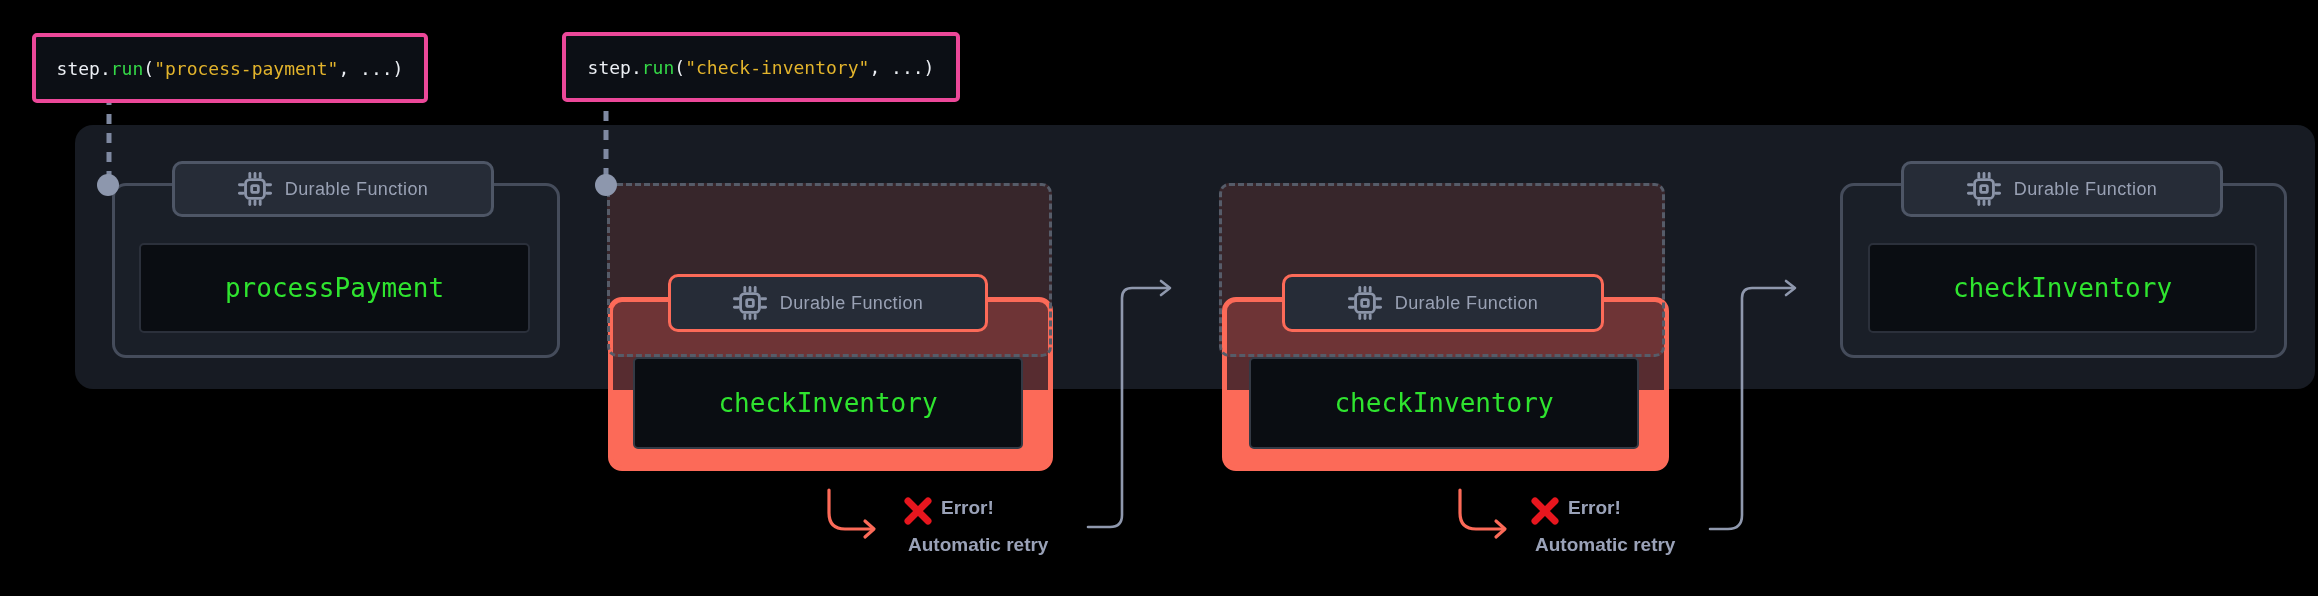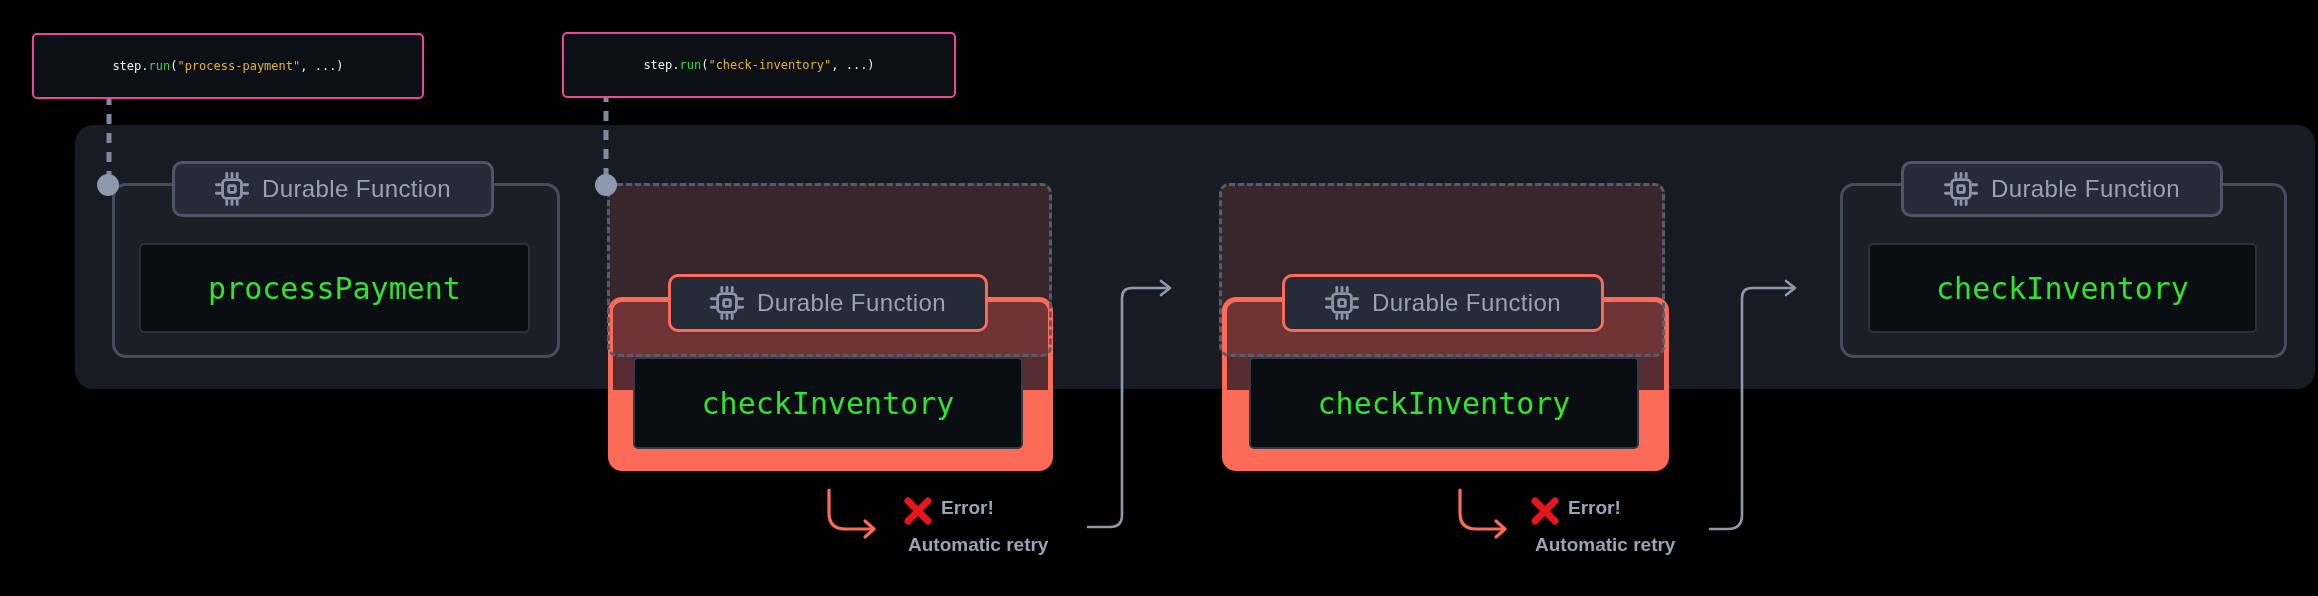--- a/index.html
+++ b/index.html
@@ -3,40 +3,40 @@
 <meta charset="utf-8">
 <style>
   html,body{margin:0;padding:0;background:#000;}
   .canvas{position:relative;width:2318px;height:596px;background:#000;overflow:hidden;
           font-family:"Liberation Sans",sans-serif;}
   .abs{position:absolute;}
 
   .container{left:75px;top:125px;width:2240px;height:264px;background:#171b23;border-radius:18px;z-index:1;}
 
   
-  .code-chip{height:62px;background:#0c0f15;border:2px solid #ec4899;border-radius:5px;
+  .code-chip{height:62px;background:#0c0f15;border:4px solid #ec4899;border-radius:5px;
              display:flex;align-items:center;justify-content:center;z-index:9;
-             font-family:"DejaVu Sans Mono",monospace;font-size:12px;white-space:pre;}
+             font-family:"DejaVu Sans Mono",monospace;font-size:18px;white-space:pre;}
   .tk-white{color:#eceff4;}
   .tk-green{color:#35d847;}
   .tk-gold{color:#e3b42c;}
 
   
   .dropline{z-index:8;}
   .dot{width:22px;height:22px;border-radius:50%;background:#8d97ad;z-index:10;}
 
   
   .card{border:3px solid #454c5b;border-radius:14px;background:#1a1f28;z-index:2;}
   .badge{background:#262c37;border:3px solid #4e5666;border-radius:10px;z-index:5;
          display:flex;align-items:center;justify-content:center;gap:13px;}
   .badge.err{border-color:#fc6a58;}
-  .badge-label{color:#99a1b4;font-size:24px;letter-spacing:.4px;}
+  .badge-label{color:#99a1b4;font-size:18px;letter-spacing:.4px;}
   .codebox{background:#0a0d12;border:2px solid #2b303b;border-radius:5px;z-index:6;
            display:flex;align-items:center;justify-content:center;}
-  .fn-name{font-family:"DejaVu Sans Mono",monospace;font-size:30px;color:#2fe42f;}
+  .fn-name{font-family:"DejaVu Sans Mono",monospace;font-size:26px;color:#2fe42f;}
 
   
   .salmon-frame{border:5px solid #fc6a58;border-radius:14px;z-index:2;background-clip:padding-box;}
   .ghost{background:rgba(252,106,90,0.14);border:3px dashed #565c69;border-radius:10px;z-index:3;}
 
   
   .err-text{color:#9aa2b8;font-weight:bold;font-size:19px;z-index:9;white-space:nowrap;}
 
   svg.arrow{z-index:9;overflow:visible;}
 </style>

